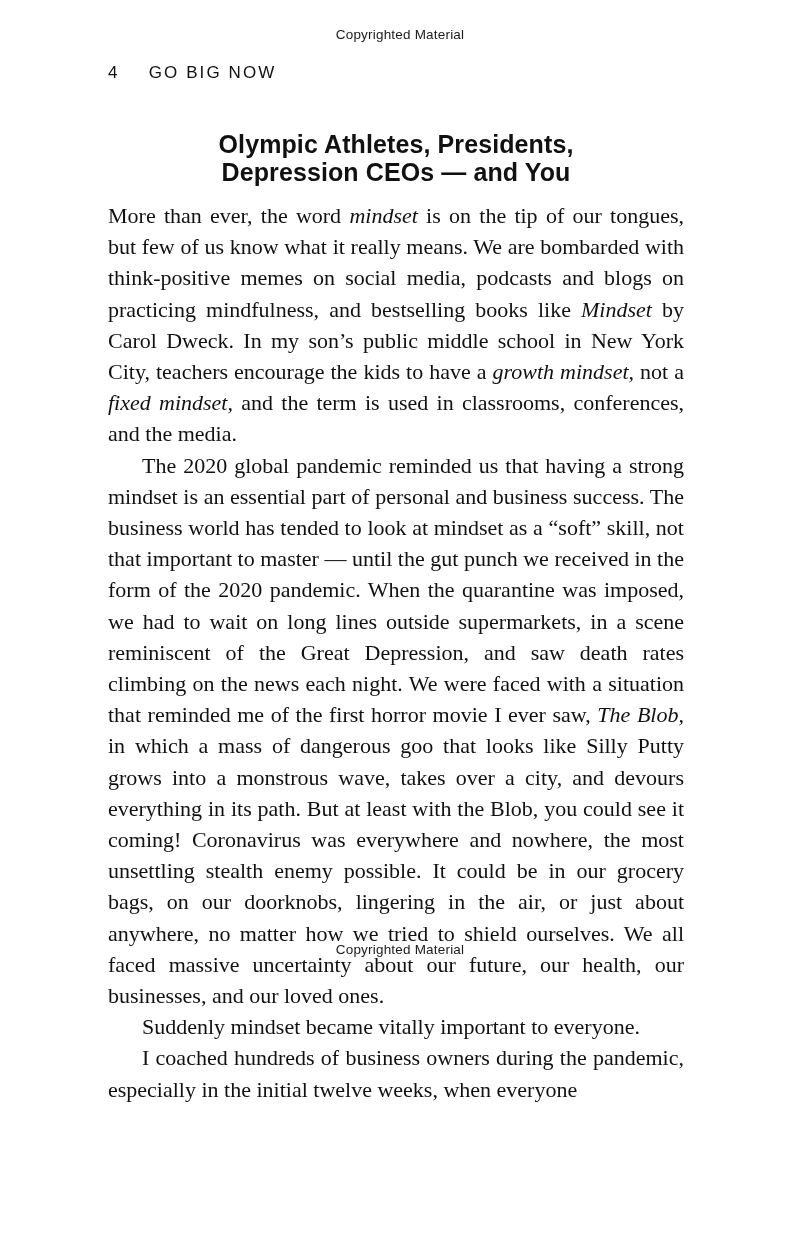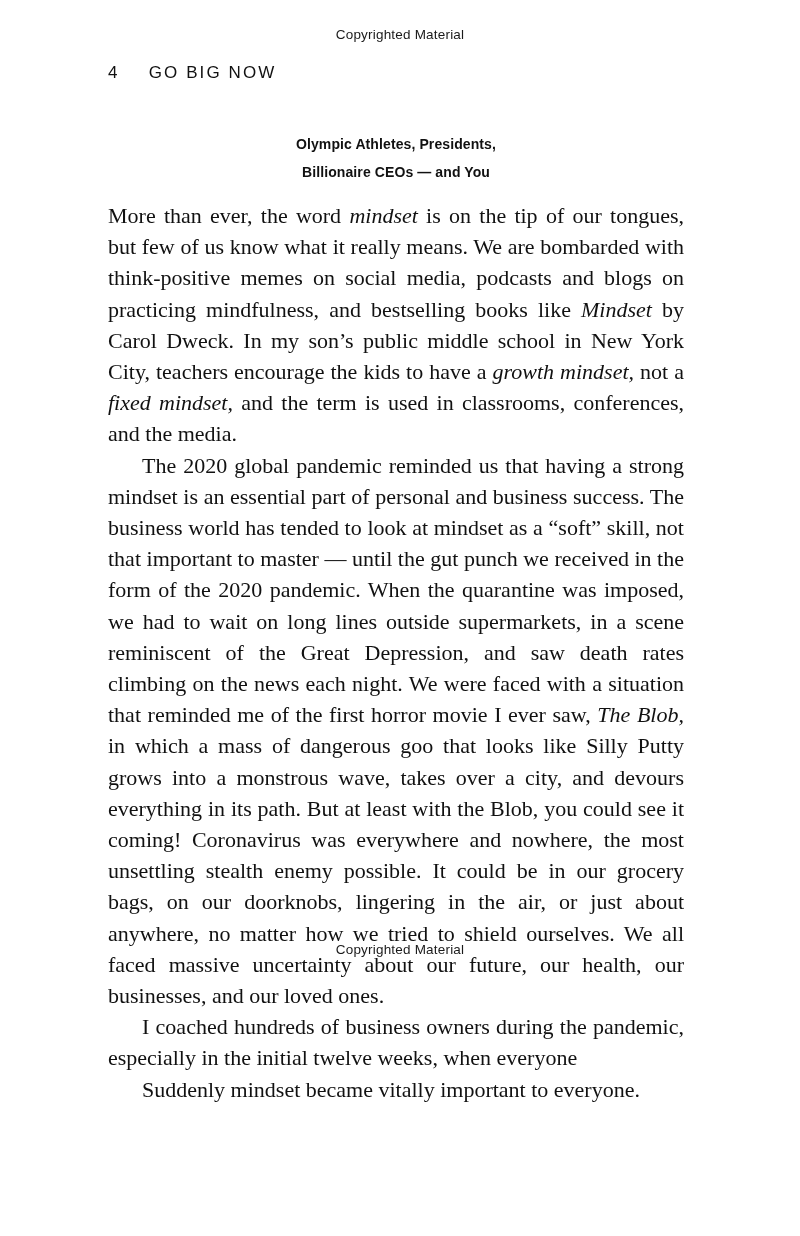--- a/index.html
+++ b/index.html
@@ -55,21 +55,21 @@
 
   .content {
     position: absolute;
     left: 108px;
     top: 130px;
     width: 576px;
   }
 
   .section-title {
     font-family: "Liberation Sans", sans-serif;
-    font-size: 14px;
+    font-size: 25px;
     line-height: 28px;
     text-align: center;
     color: #111111;
     margin: 0 0 14px 0;
     letter-spacing: 0.1px;
   }
   .section-title .line {
     display: block;
   }
 
@@ -98,28 +98,28 @@
 
   <div class="running-head">
     <span class="folio">4</span>
     <span class="running-title">GO BIG NOW</span>
   </div>
 
   <div class="content">
 
     <h2 class="section-title">
       <span class="line">Olympic Athletes, Presidents,</span>
-      <span class="line">Billionaire CEOs — and You</span>
+      <span class="line">Depression CEOs — and You</span>
     </h2>
 
     <p class="body"><span>More than ever, the word </span><em>mindset</em><span> is on the tip of our tongues, but few of us know what it really means. We are bombarded with think-positive memes on social media, podcasts and blogs on practicing mindfulness, and bestselling books like </span><em>Mindset</em><span> by Carol Dweck. In my son’s public middle school in New York City, teachers encourage the kids to have a </span><em>growth mindset,</em><span> not a </span><em>fixed mindset,</em><span> and the term is used in classrooms, conferences, and the media.</span></p>
 
     <p class="body indent"><span>The 2020 global pandemic reminded us that having a strong mindset is an essential part of personal and business success. The business world has tended to look at mindset as a “soft” skill, not that important to master — until the gut punch we received in the form of the 2020 pandemic. When the quarantine was imposed, we had to wait on long lines outside supermarkets, in a scene reminiscent of the Great Depression, and saw death rates climbing on the news each night. We were faced with a situation that reminded me of the first horror movie I ever saw, </span><em>The Blob,</em><span> in which a mass of dangerous goo that looks like Silly Putty grows into a monstrous wave, takes over a city, and devours everything in its path. But at least with the Blob, you could see it coming! Coronavirus was everywhere and nowhere, the most unsettling stealth enemy possible. It could be in our grocery bags, on our doorknobs, lingering in the air, or just about anywhere, no matter how we tried to shield ourselves. We all faced massive uncertainty about our future, our health, our businesses, and our loved ones.</span></p>
 
+    <p class="body indent">Suddenly mindset became vitally important to everyone.</p>
+
     <p class="body indent">I coached hundreds of business owners during the pandemic, especially in the initial twelve weeks, when everyone</p>
-
-    <p class="body indent">Suddenly mindset became vitally important to everyone.</p>
 
   </div>
 
   <div class="watermark watermark-bottom">Copyrighted Material</div>
 
 </div>
 
 </body></html>

